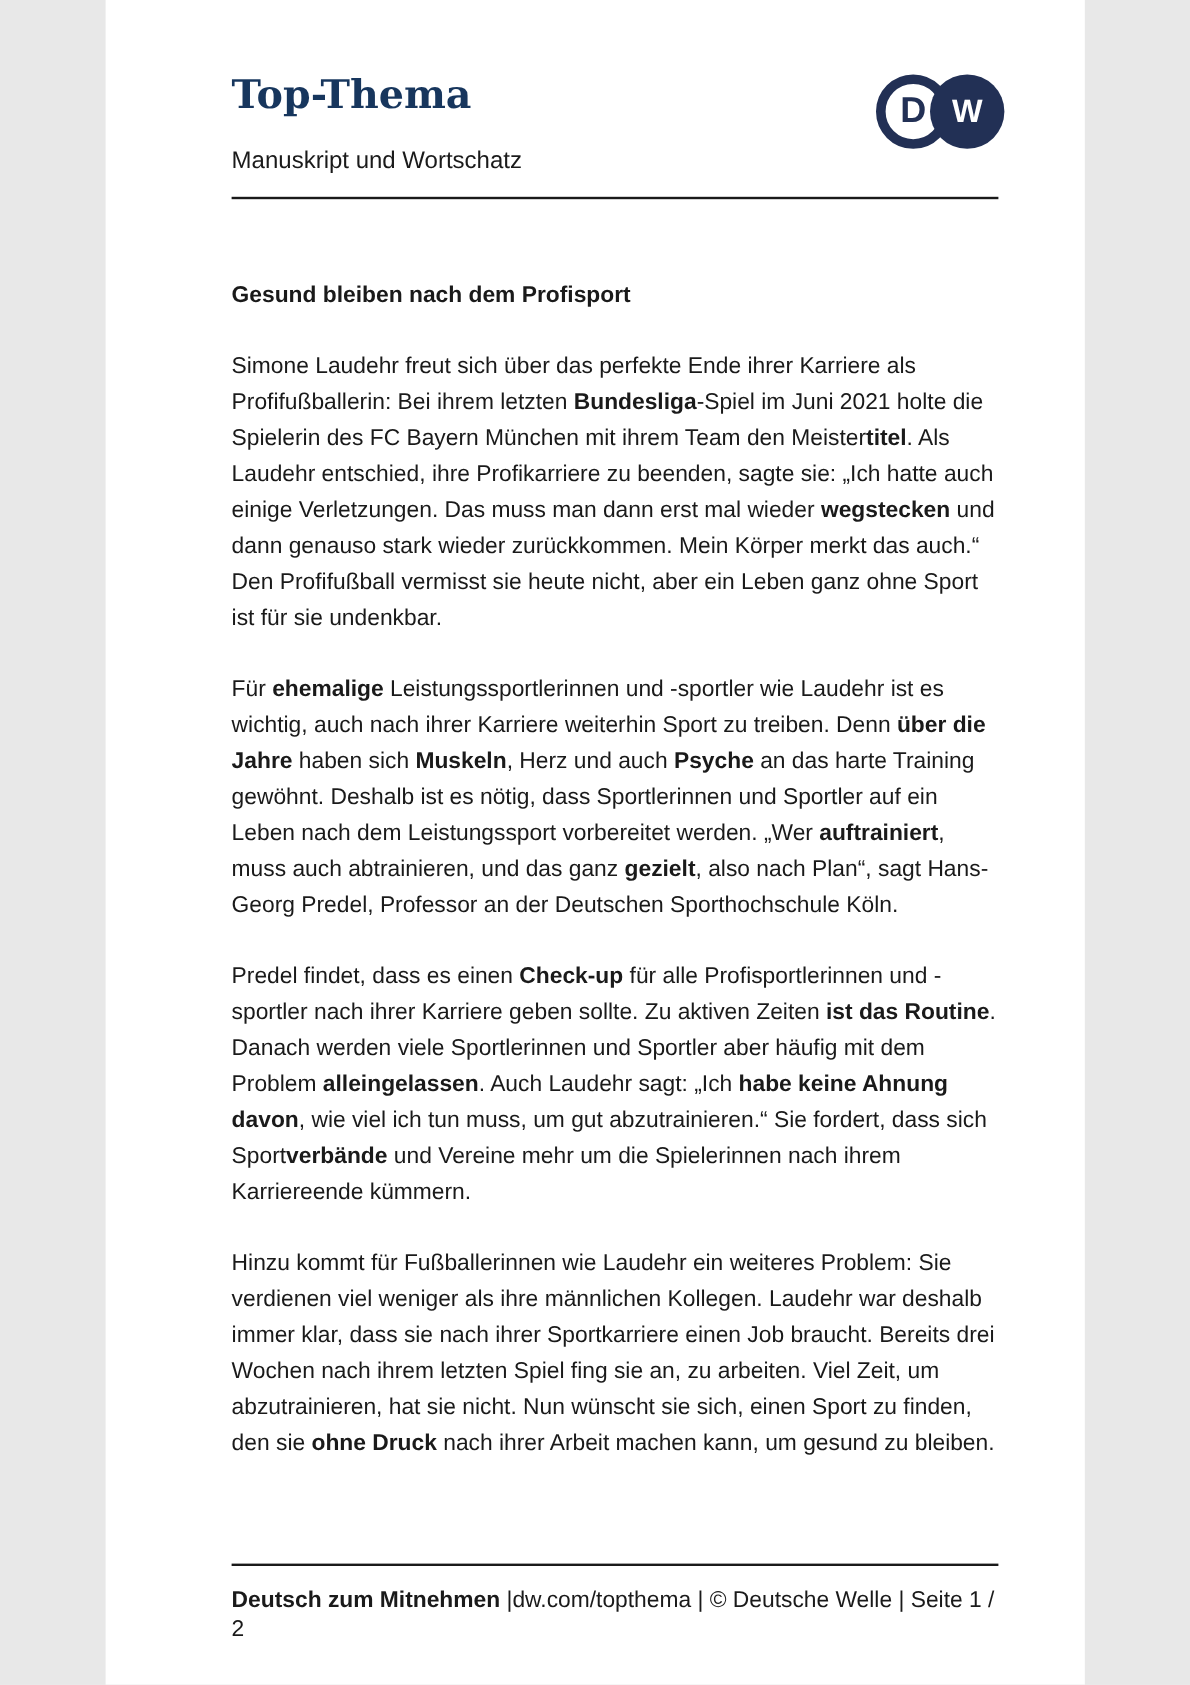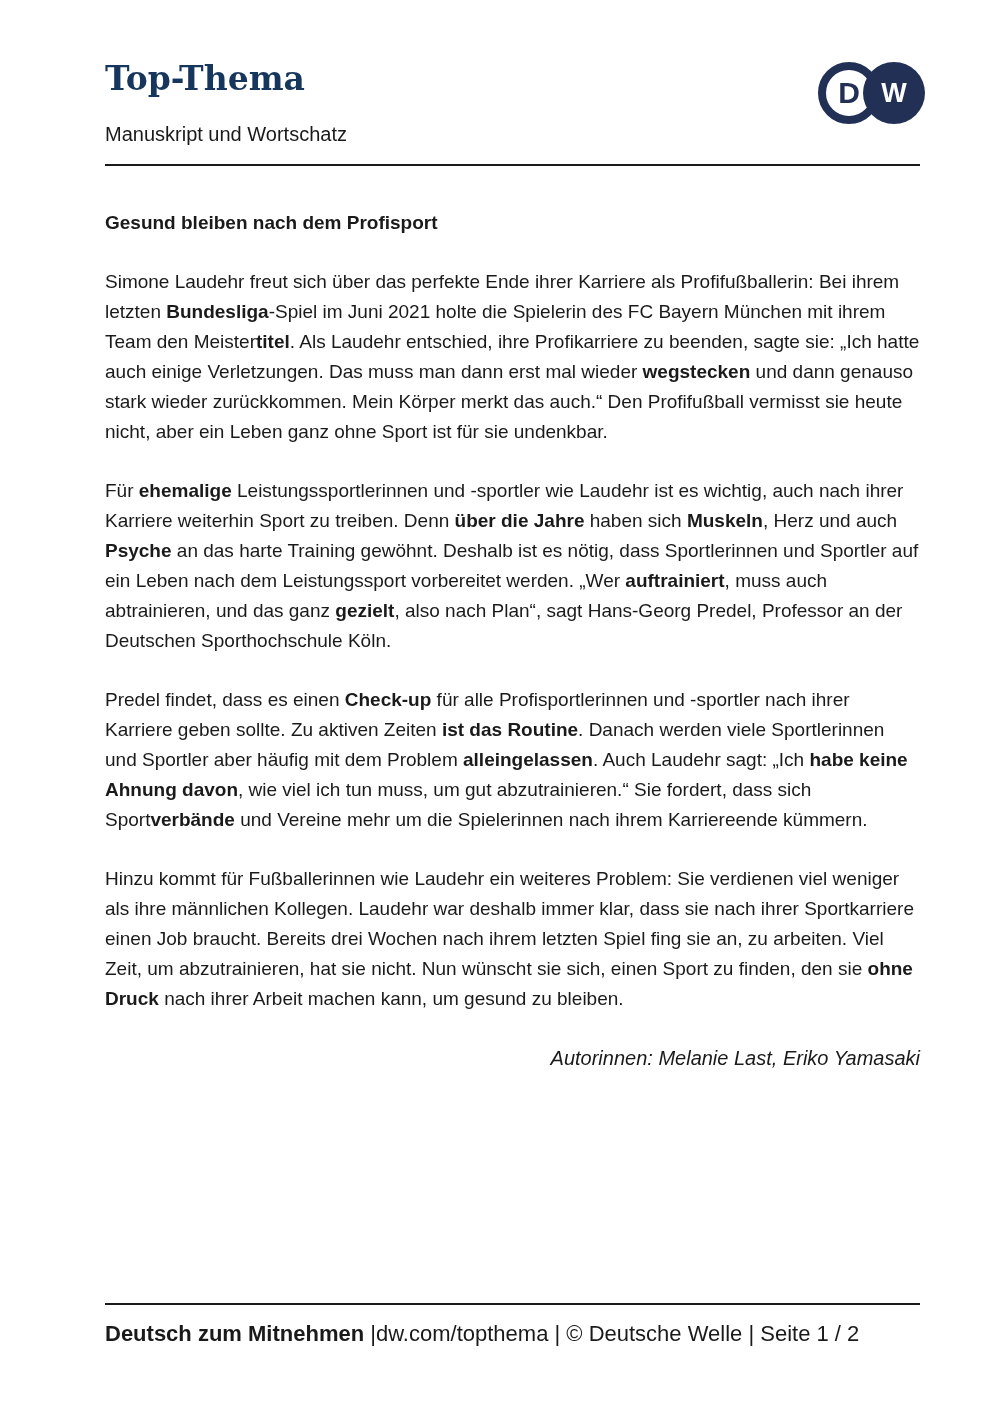--- a/index.html
+++ b/index.html
@@ -1,18 +1,18 @@
 <!DOCTYPE html>
 <html><head>
 <meta charset="utf-8">
 <style>
   html, body { margin: 0; padding: 0; background: #e8e8e8; }
   .page {
     position: relative;
-    width: 992px;
+    width: 816px;
     height: 1404px;
     margin: 0 auto;
     background: #ffffff;
     box-sizing: border-box;
     font-family: "Liberation Sans", sans-serif;
     color: #1a1a1a;
     overflow: hidden;
   }
   .header {
     display: flex;
@@ -60,21 +60,21 @@
     color: #ffffff;
     margin-left: -17px;
     z-index: 2;
   }
   .rule {
     height: 0;
     border-top: 2px solid #1a1a1a;
     margin: 17px 72px 0 105px;
   }
   .content {
-    padding: 42px 72px 0 105px;
+    padding: 66px 72px 0 105px;
     font-size: 19px;
     line-height: 30px;
   }
   .heading {
     font-weight: bold;
     margin: 0 0 29px 0;
   }
   .para { margin: 0 0 29px 0; }
   .b { font-weight: bold; }
   .author {
@@ -86,21 +86,21 @@
   .footer-rule {
     position: absolute;
     left: 105px; right: 72px;
     top: 1303px;
     border-top: 2px solid #1a1a1a;
   }
   .footer-text {
     position: absolute;
     left: 105px; right: 72px;
     top: 1322px;
-    font-size: 22px;
+    font-size: 19px;
     line-height: 24px;
     color: #1a1a1a;
   }
 </style>
 </head>
 <body>
 
 <div class="page">
 
   <div class="header">
@@ -121,19 +121,18 @@
   <div class="rule"></div>
 
   <div class="content">
     <div class="heading">Gesund bleiben nach dem Profisport</div>
     <div id="article-body">
         <p class="para"><span>Simone Laudehr freut sich über das perfekte Ende ihrer Karriere als Profifußballerin: Bei ihrem letzten </span><span class="b">Bundesliga</span><span>-Spiel im Juni 2021 holte die Spielerin des FC Bayern München mit ihrem Team den Meister</span><span class="b">titel</span><span>. Als Laudehr entschied, ihre Profikarriere zu beenden, sagte sie: „Ich hatte auch einige Verletzungen. Das muss man dann erst mal wieder </span><span class="b">wegstecken</span><span> und dann genauso stark wieder zurückkommen. Mein Körper merkt das auch.“ Den Profifußball vermisst sie heute nicht, aber ein Leben ganz ohne Sport ist für sie undenkbar.</span></p>
         <p class="para"><span>Für </span><span class="b">ehemalige</span><span> Leistungssportlerinnen und -sportler wie Laudehr ist es wichtig, auch nach ihrer Karriere weiterhin Sport zu treiben. Denn </span><span class="b">über die Jahre</span><span> haben sich </span><span class="b">Muskeln</span><span>, Herz und auch </span><span class="b">Psyche</span><span> an das harte Training gewöhnt. Deshalb ist es nötig, dass Sportlerinnen und Sportler auf ein Leben nach dem Leistungssport vorbereitet werden. „Wer </span><span class="b">auftrainiert</span><span>, muss auch abtrainieren, und das ganz </span><span class="b">gezielt</span><span>, also nach Plan“, sagt Hans-Georg Predel, Professor an der Deutschen Sporthochschule Köln.</span></p>
         <p class="para"><span>Predel findet, dass es einen </span><span class="b">Check-up</span><span> für alle Profisportlerinnen und -sportler nach ihrer Karriere geben sollte. Zu aktiven Zeiten </span><span class="b">ist das Routine</span><span>. Danach werden viele Sportlerinnen und Sportler aber häufig mit dem Problem </span><span class="b">alleingelassen</span><span>. Auch Laudehr sagt: „Ich </span><span class="b">habe keine Ahnung davon</span><span>, wie viel ich tun muss, um gut abzutrainieren.“ Sie fordert, dass sich Sport</span><span class="b">verbände</span><span> und Vereine mehr um die Spielerinnen nach ihrem Karriereende kümmern.</span></p>
         <p class="para"><span>Hinzu kommt für Fußballerinnen wie Laudehr ein weiteres Problem: Sie verdienen viel weniger als ihre männlichen Kollegen. Laudehr war deshalb immer klar, dass sie nach ihrer Sportkarriere einen Job braucht. Bereits drei Wochen nach ihrem letzten Spiel fing sie an, zu arbeiten. Viel Zeit, um abzutrainieren, hat sie nicht. Nun wünscht sie sich, einen Sport zu finden, den sie </span><span class="b">ohne Druck</span><span> nach ihrer Arbeit machen kann, um gesund zu bleiben.</span></p>
       </div>
-    <div class="author">Autorinnen: Melanie Last, Eriko Yamasaki</div>
   </div>
 
   <div class="footer-rule"></div>
   <div class="footer-text" id="footer-text"><span class="b">Deutsch zum Mitnehmen </span><span>|dw.com/topthema | © Deutsche Welle | Seite 1 / 2</span></div>
 
 </div>
 
 </body></html>

